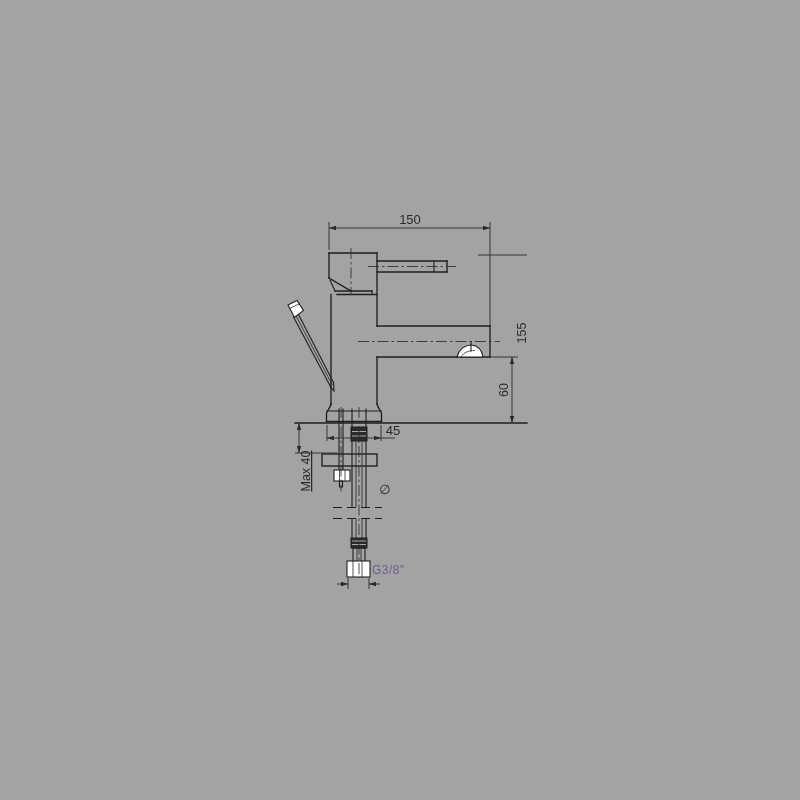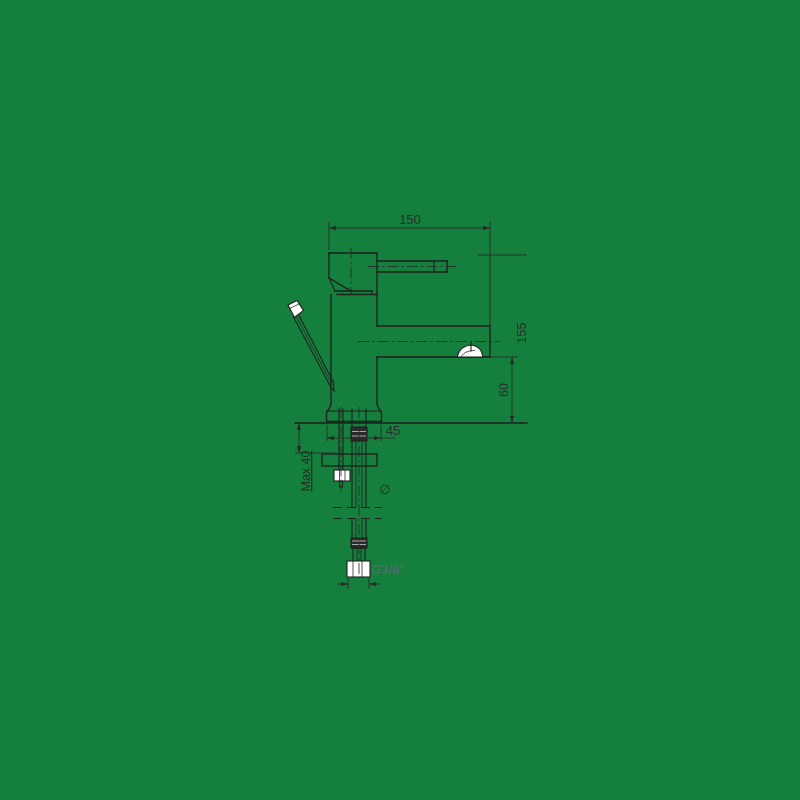--- a/index.html
+++ b/index.html
@@ -1,16 +1,16 @@
 <!DOCTYPE html>
 <html><head>
 <meta charset="utf-8">
 <style>
   html,body{margin:0;padding:0;background:#ffffff;}
-  .page{width:800px;height:800px;background:#15803d;position:relative;overflow:hidden;}
+  .page{width:800px;height:800px;background:#a3a3a3;position:relative;overflow:hidden;}
   svg{display:block;}
   .obj{stroke:#1f1f1f;stroke-width:1.35;fill:none;stroke-linecap:square;}
   .obj2{stroke:#1f1f1f;stroke-width:1.1;fill:none;stroke-linecap:square;}
   .thin{stroke:#1f1f1f;stroke-width:.75;fill:none;}
   .dim{stroke:#2a2a2a;stroke-width:.9;fill:none;}
   .arr{fill:#2a2a2a;stroke:none;}
   .cl{stroke:#262626;stroke-width:.8;fill:none;stroke-dasharray:11 3 2.5 3;}
   .brk{stroke:#1f1f1f;stroke-width:1;fill:none;stroke-dasharray:9 5;}
   .dark{fill:#2b2b2b;stroke:#1f1f1f;stroke-width:1;}
   .tick{stroke:#c9c9c9;stroke-width:.8;}

